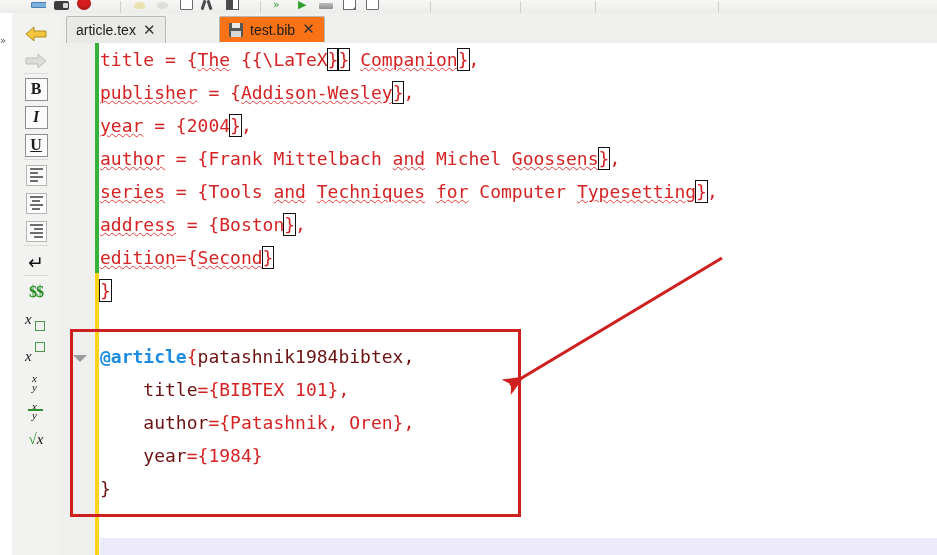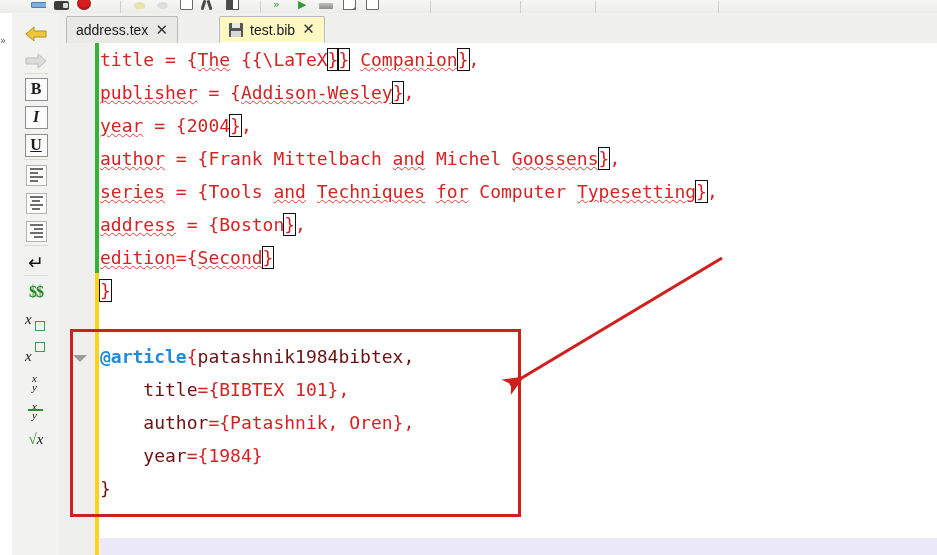--- a/index.html
+++ b/index.html
@@ -91,21 +91,21 @@
     background:#f0f0ee;border-bottom:1px solid #b9b9b5;
   }
   .tab{
     position:absolute;top:3px;height:27px;box-sizing:border-box;
     display:flex;align-items:center;gap:7px;padding:0 9px;
     border:1px solid #b9b9b5;border-bottom:none;
     border-radius:2px 2px 0 0;
     font-size:14px;color:#1a1a1a;white-space:nowrap;
   }
   .tab.inactive{background:#e9e9e6;}
-  .tab.active{background:#fef9c3;border-bottom:1px solid #ffffff;}
+  .tab.active{background:#f97316;border-bottom:1px solid #ffffff;}
   .tab .closex{font-size:15px;color:#333;font-family:"DejaVu Sans",sans-serif;line-height:1;}
   .floppy{width:14px;height:14px;background:#555;border-radius:1px;position:relative;flex:0 0 auto;}
   .floppy:before{content:"";position:absolute;left:3px;top:0;width:8px;height:5px;background:#e8e8e8;}
   .floppy:after{content:"";position:absolute;left:2px;bottom:0;width:10px;height:6px;background:#d8d8d8;}
 
   
   .editor{
     position:absolute;left:59px;top:43px;width:878px;height:512px;background:#ffffff;
   }
   .gutter{position:absolute;left:0;top:0;width:36px;height:512px;background:#efefed;}
@@ -284,21 +284,21 @@
         <span class="d">y</span>
       </span>
     </div>
     <div class="lt-btn" style="top:413px;">
       <span class="sqrt"><span class="rad">√</span><span>x</span></span>
     </div>
   </div>
 
   <div class="tabbar">
     <div class="tab inactive" style="left:7px;">
-      <span>address.tex</span>
+      <span>article.tex</span>
       <span class="closex">✕</span>
     </div>
     <div class="tab active" style="left:160px;">
       <span class="floppy"></span>
       <span>test.bib</span>
       <span class="closex">✕</span>
     </div>
   </div>
 
   <div class="editor">

